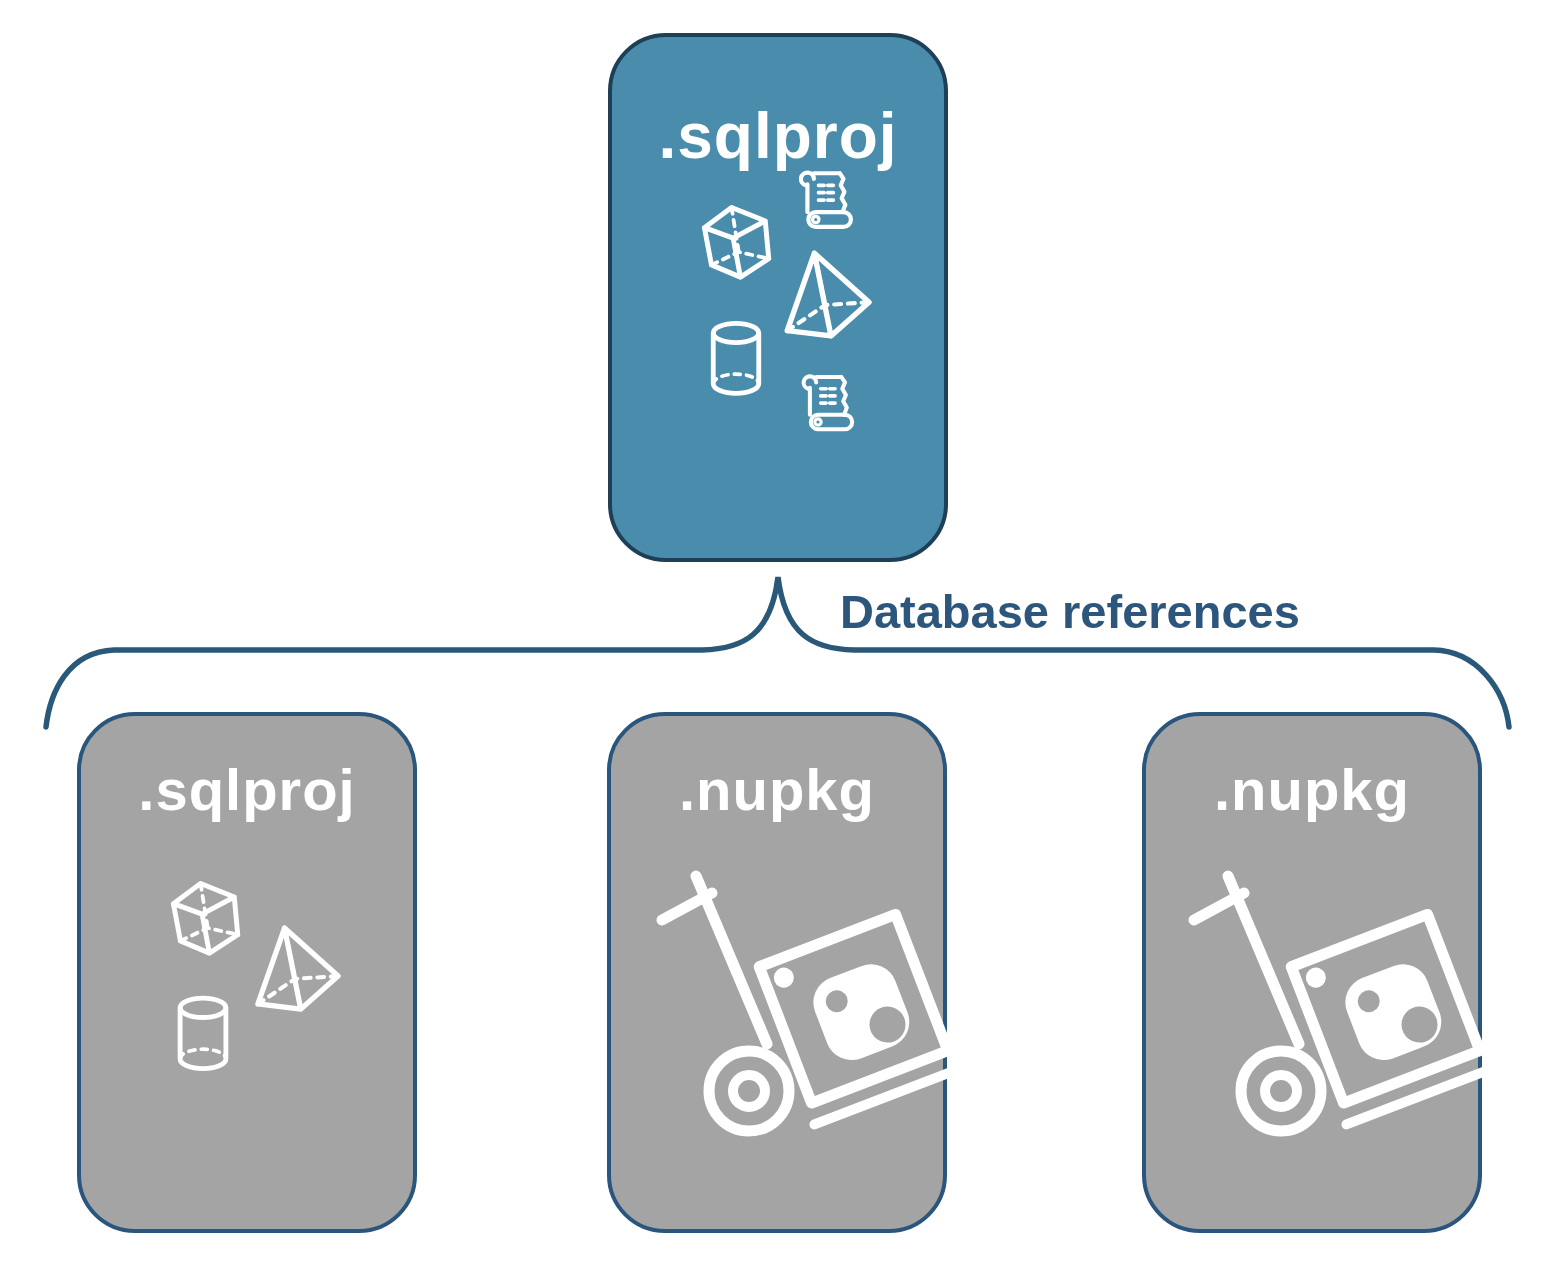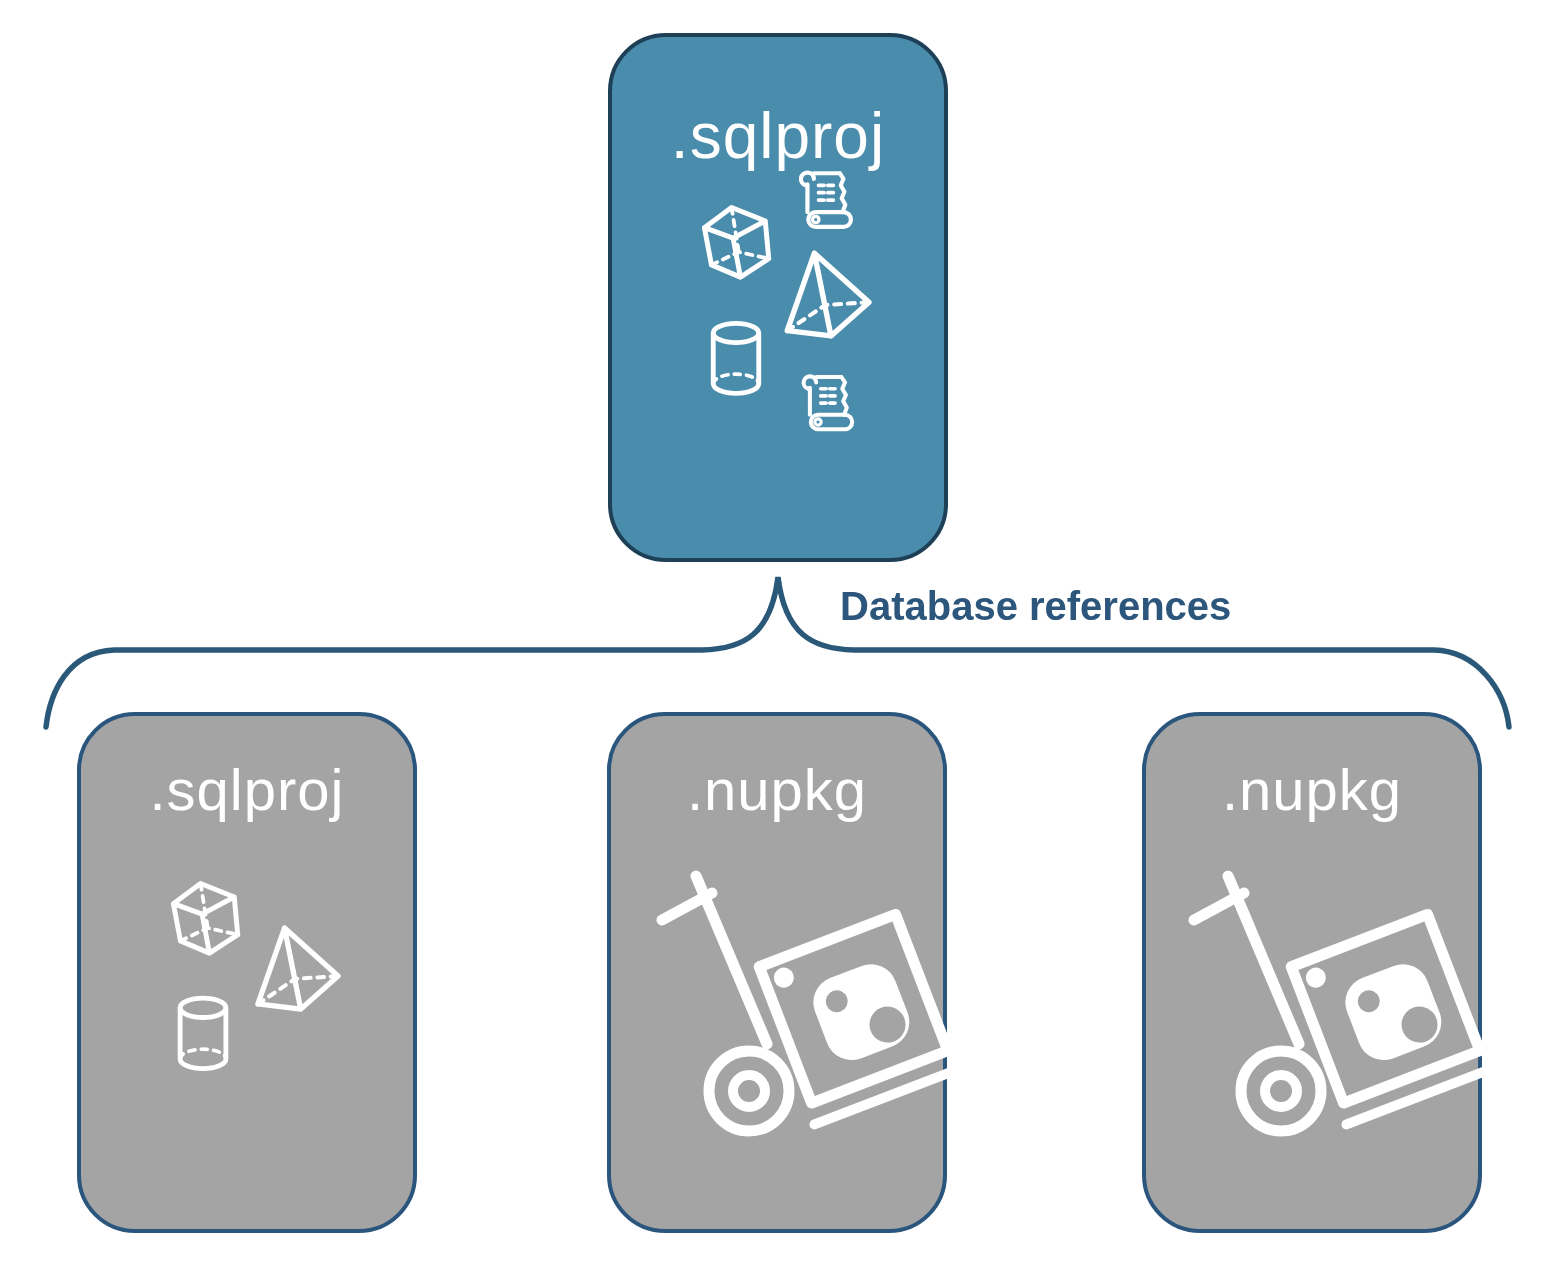--- a/index.html
+++ b/index.html
@@ -27,30 +27,30 @@
     background:var(--child-fill,#a4a4a4);
     border:4.5px solid var(--child-border,#2a567d);
     top:712px;width:340px;height:521px;
   }
   .node.child.c0{left:77px;}
   .node.child.c1{left:607px;}
   .node.child.c2{left:1142px;}
   .node-label{
     position:absolute;left:0;right:0;text-align:center;
     color:var(--node-label,#fff);
-    font-weight:normal;
+    font-weight:bold;
     letter-spacing:1px;
   }
   .root .node-label{top:62px;font-size:64px;}
   .child .node-label{top:40px;font-size:58px;}
   .icon{position:absolute;}
   .icon svg{display:block;width:100%;height:100%;overflow:visible;}
   .connector-label{
     position:absolute;left:840px;top:584px;
-    font-size:40px;font-weight:bold;
+    font-size:47px;font-weight:bold;
     color:var(--connector-text,#2d567c);
     white-space:nowrap;
   }
   .brace-svg{position:absolute;left:0;top:0;pointer-events:none;}
   
   .stroke{fill:none;stroke:var(--icon-stroke,#fff);stroke-linecap:round;stroke-linejoin:round;}
 </style>
 </head>
 <body>
 

